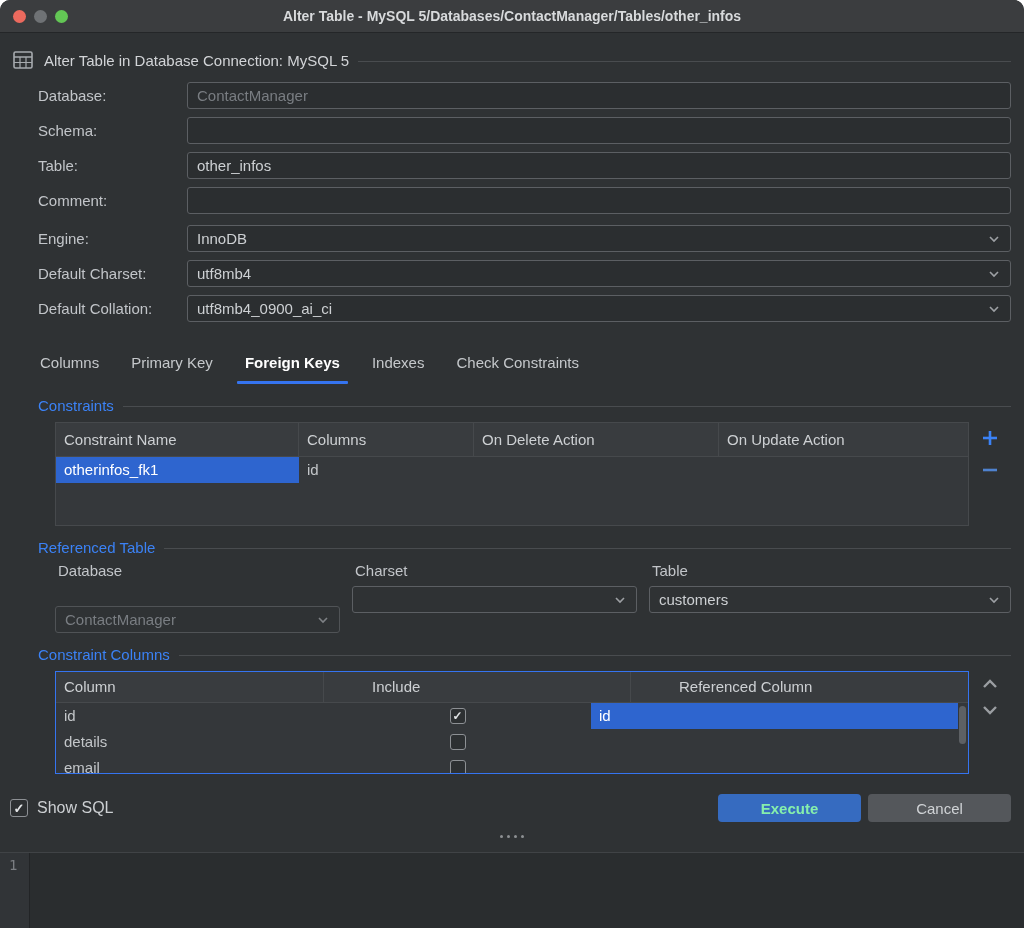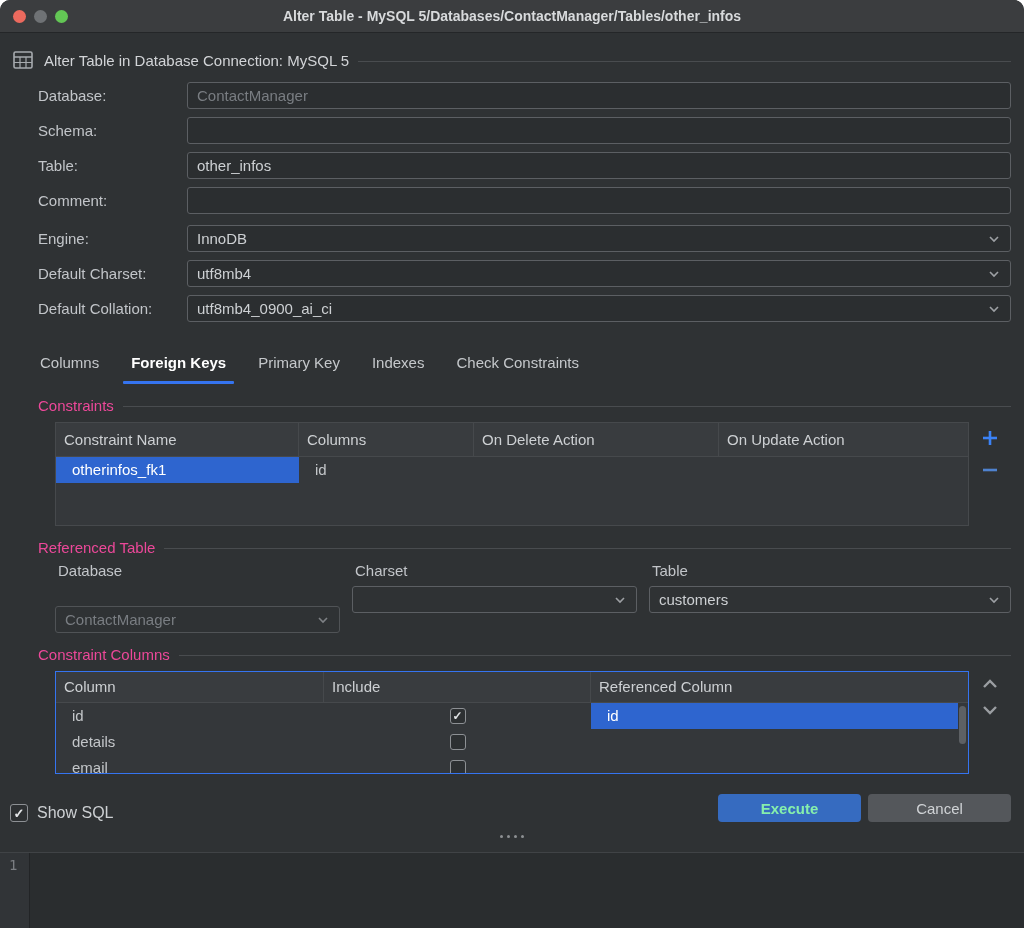--- a/index.html
+++ b/index.html
@@ -17,21 +17,21 @@
   .traffic { position: absolute; left: 13px; top: 0; height: 100%; display: flex; align-items: center; gap: 8px; }
   .light { width: 13px; height: 13px; border-radius: 50%; display: inline-block; }
   .light.red { background: #ec6a5e; }
   .light.yellow { background: #6f7275; }
   .light.green { background: #63c655; }
   .win-title { font-size: 14px; font-weight: bold; color: #d8dadc; }
 
   
   .section-line { display: flex; align-items: center; gap: 9px; }
   .section-line .line { flex: 1; height: 1px; background: #494c4f; margin-top: 2px; }
-  .section-line .lbl { white-space: nowrap; color: #ec4899; }
+  .section-line .lbl { white-space: nowrap; color: #3b82f6; }
 
   .hdr { margin: 17px 13px 0 12px; }
   .hdr .lbl { color: #d2d4d7; }
   .hdr-icon { display: inline-flex; margin-right: 1px; }
 
   
   .form { margin: 12px 13px 0 38px; }
   .form-row { display: flex; align-items: center; margin-bottom: 8px; }
   .form-row.gap-top { margin-top: 11px; }
   .form-label { width: 149px; color: #c2c5c9; flex: none; }
@@ -56,55 +56,55 @@
   .sec { margin: 13px 13px 0 38px; }
 
   
   .constraints-wrap { display: flex; margin: 8px 13px 0 55px; }
   .grid-table { flex: 1; background: #35383b; border: 1px solid #46494c; overflow: hidden; position: relative; }
   .c-table { height: 104px; }
   .g-header { display: flex; height: 34px; border-bottom: 1px solid #46494c; background: #393c3f; }
   .g-hcell { padding-left: 8px; line-height: 33px; color: #cdd0d3; border-right: 1px solid #46494c; overflow: hidden; white-space: nowrap; }
   .g-hcell:last-child { border-right: none; }
   .g-row { display: flex; height: 26px; align-items: center; }
-  .g-cell { padding-left: 16px; line-height: 26px; color: #c3c6c9; overflow: hidden; white-space: nowrap; height: 100%; }
+  .g-cell { padding-left: 8px; line-height: 26px; color: #c3c6c9; overflow: hidden; white-space: nowrap; height: 100%; }
   .g-cell.selected { background: #2e65cf; color: #ffffff; }
   .cw1 { width: 243px; flex: none; } .cw2 { width: 175px; flex: none; } .cw3 { width: 245px; flex: none; } .cw4 { flex: 1; }
 
   .side-tools { width: 42px; flex: none; display: flex; flex-direction: column; align-items: center; padding-top: 6px; gap: 12px; }
   .icon-btn { display: inline-flex; cursor: default; }
 
   
   .ref-grid { display: flex; gap: 12px; margin: 6px 13px 0 55px; }
   .ref-col { display: flex; flex-direction: column; }
   .ref-col .ref-lbl { color: #c2c5c9; margin: 0 0 7px 3px; }
   .ref-col .select { flex: none; background: #2f3234; }
   .ref-w1 { width: 285px; gap: 20px; } .ref-w2 { width: 285px; } .ref-w3 { flex: 1; }
   .ref-w3 .select { width: 100%; }
 
   
   .cc-wrap { display: flex; margin: 8px 13px 0 55px; }
   .cc-table { height: 103px; border: 1px solid #3574f0; background: #34373a; }
-  .cc-header { height: 31px; }
+  .cc-header { height: 31px; gap: 40px; }
   .cc-header .g-hcell { line-height: 30px; }
   .ccw1 { width: 268px; flex: none; } .ccw2 { width: 267px; flex: none; } .ccw3 { flex: 1; }
   .cc-rows { margin-right: 10px; }
   .cc-rows .g-row { height: 26px; }
   .cell-center { display: flex; align-items: center; justify-content: center; padding-left: 0; }
   .checkbox {
     width: 16px; height: 16px; border: 1.5px solid #8d9094; border-radius: 3px;
     display: inline-flex; align-items: center; justify-content: center;
     font-size: 12px; font-weight: bold; color: transparent; background: #2d3032;
   }
   .checkbox.checked { color: #e4e6e8; }
   .checkbox.checked::after { content: "✓"; }
   .scroll-thumb { position: absolute; right: 2px; top: 34px; width: 7px; height: 38px; border-radius: 4px; background: #5d6064; }
 
   
-  .footer { display: flex; align-items: flex-end; margin: 20px 13px 0 10px; }
+  .footer { display: flex; align-items: center; margin: 20px 13px 0 10px; }
   .show-sql { display: flex; align-items: center; gap: 9px; }
   .show-sql .checkbox { width: 18px; height: 18px; font-size: 13px; }
   .show-sql .sql-lbl { color: #cdd0d3; font-size: 16px; }
   .footer .spacer { flex: 1; }
   .btn {
     height: 28px; width: 143px; border-radius: 4px; border: none; cursor: default;
     display: flex; align-items: center; justify-content: center;
     font-size: 15px; font-family: "Liberation Sans", sans-serif;
   }
   .btn-execute { background: #366bc0; color: #86efac; font-weight: bold; margin-right: 7px; }
@@ -199,22 +199,22 @@
             <svg width="14" height="14" viewBox="0 0 14 14">
               <path d="M3 5l4 4 4-4" fill="none" stroke="#9da0a4" stroke-width="1.6"></path>
             </svg>
           </span>
       </div>
     </div>
   </div>
 
   <div class="tabs">
     <div class="tab">Columns</div>
+    <div class="tab">Primary Key</div>
     <div class="tab active">Foreign Keys</div>
-    <div class="tab">Primary Key</div>
     <div class="tab">Indexes</div>
     <div class="tab">Check Constraints</div>
   </div>
 
   <div class="section-line sec">
     <span class="lbl">Constraints</span>
     <span class="line"></span>
   </div>
   <div class="constraints-wrap">
     <div class="grid-table c-table">

